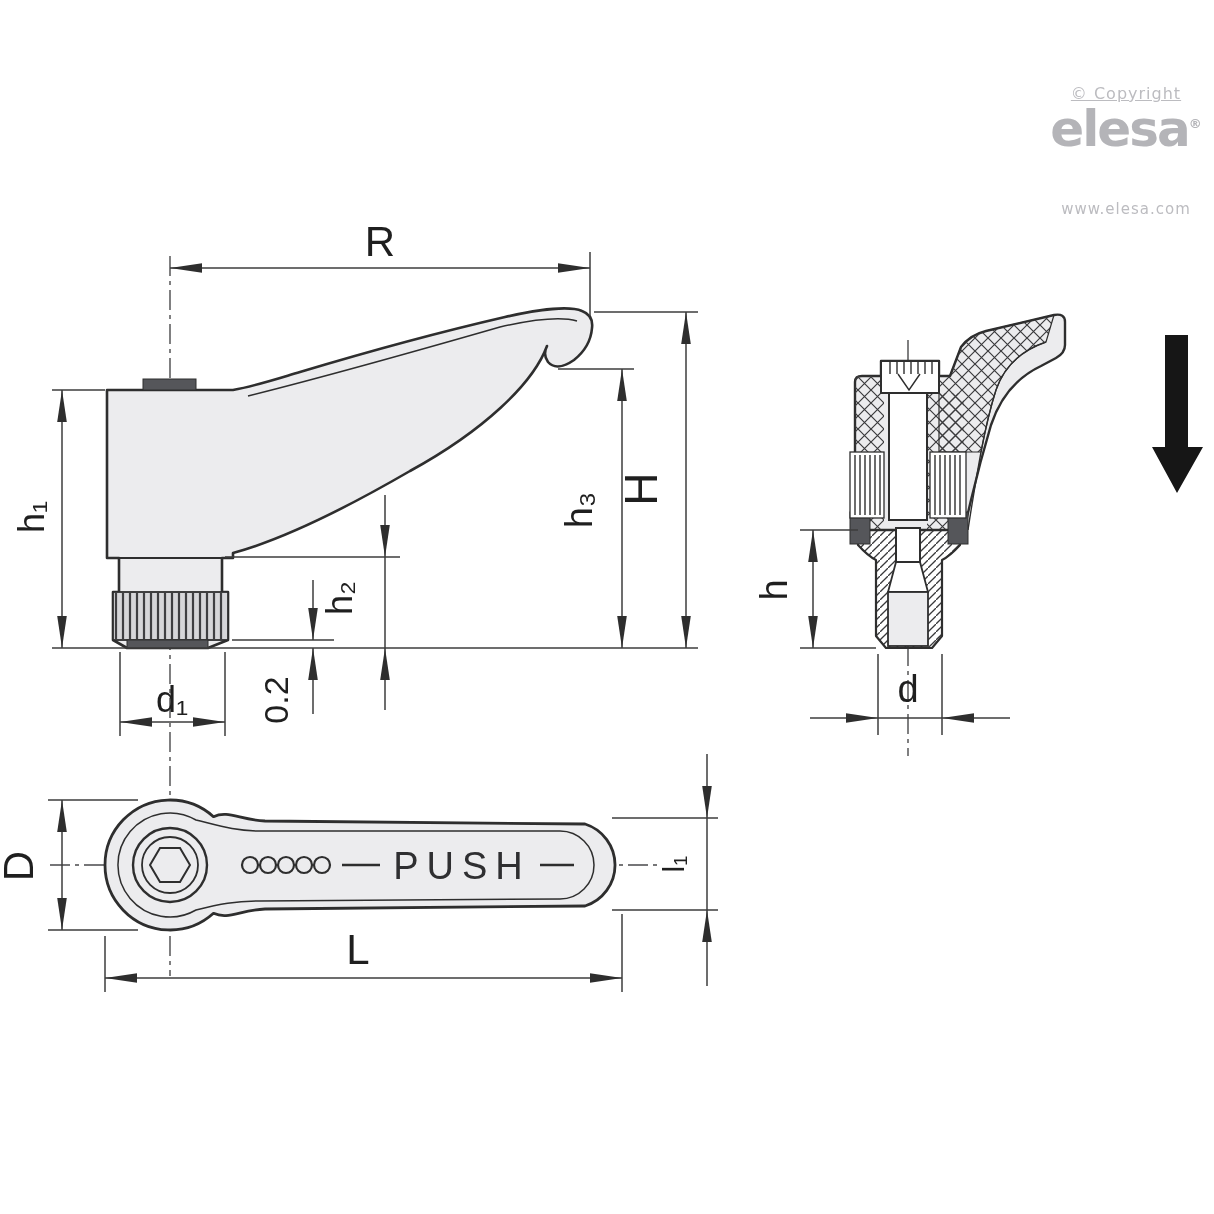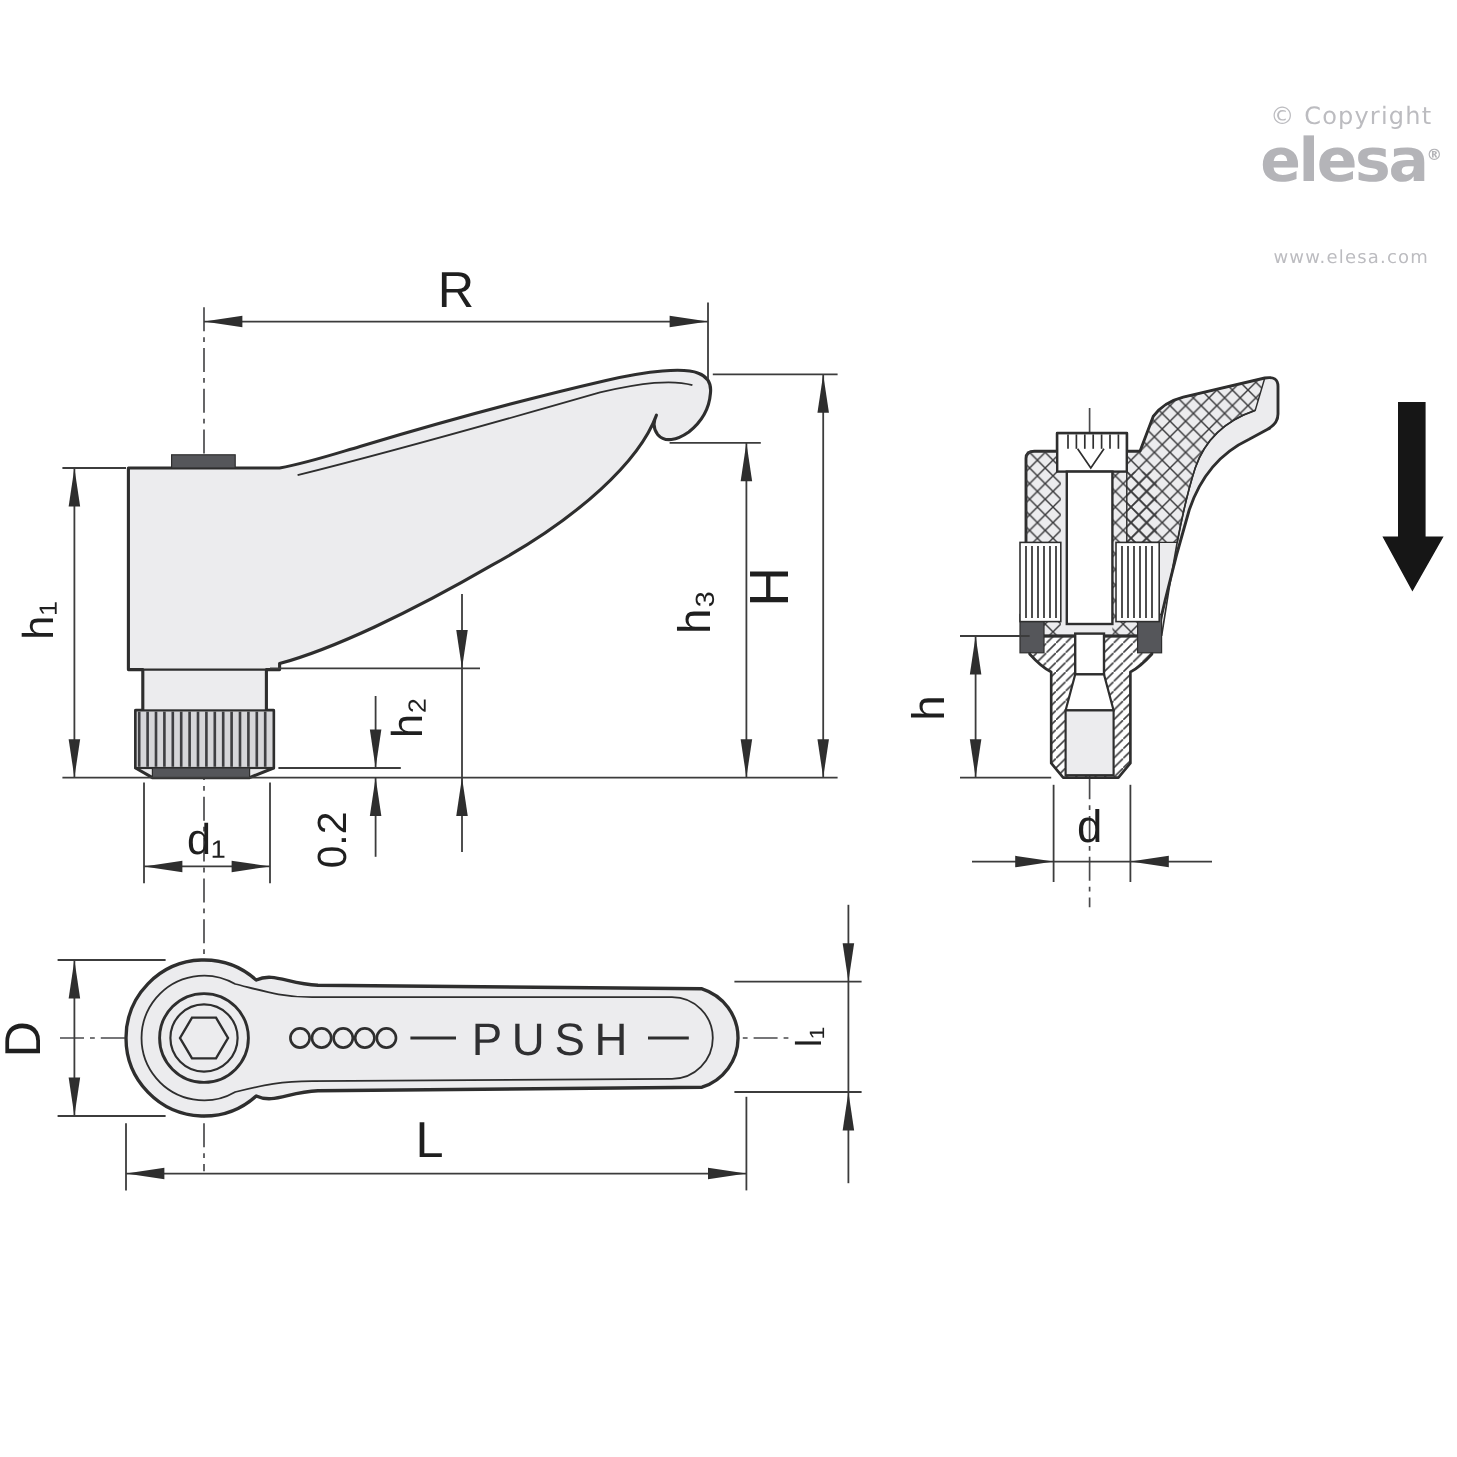--- a/index.html
+++ b/index.html
@@ -3,21 +3,21 @@
 <meta charset="utf-8">
 <style>
   html,body{margin:0;padding:0;background:#ffffff;}
   #canvas{position:relative;width:1214px;height:1214px;background:#ffffff;overflow:hidden;
           font-family:"Liberation Sans", sans-serif;}
   #drawing{position:absolute;left:0;top:0;}
   .dimtext{font-family:"Liberation Sans", sans-serif;fill:#1f1f1f;}
   .pushtext{font-family:"Liberation Sans", sans-serif;fill:#2f2f31;letter-spacing:8px;}
   .logo{position:absolute;left:1038px;top:84px;width:176px;text-align:center;color:#b6b6ba;
         font-family:"DejaVu Sans", sans-serif;user-select:none;}
-  .logo .copyright{font-size:20px;letter-spacing:1px;color:#bcbcc0;}
+  .logo .copyright{font-size:16px;letter-spacing:1px;color:#bcbcc0;text-decoration:underline;}
   .logo .wordmark{font-size:50px;font-weight:bold;letter-spacing:-2px;line-height:1.05;color:#b4b4b8;}
   .logo .reg{font-size:13px;vertical-align:super;letter-spacing:0;}
   .logo .website{font-size:15px;letter-spacing:1px;color:#bcbcc0;margin-top:44px;}
 </style>
 </head>
 <body>
 
 <div id="canvas">
 
 <svg id="drawing" width="1214" height="1214" viewBox="0 0 1214 1214" xmlns="http://www.w3.org/2000/svg">

